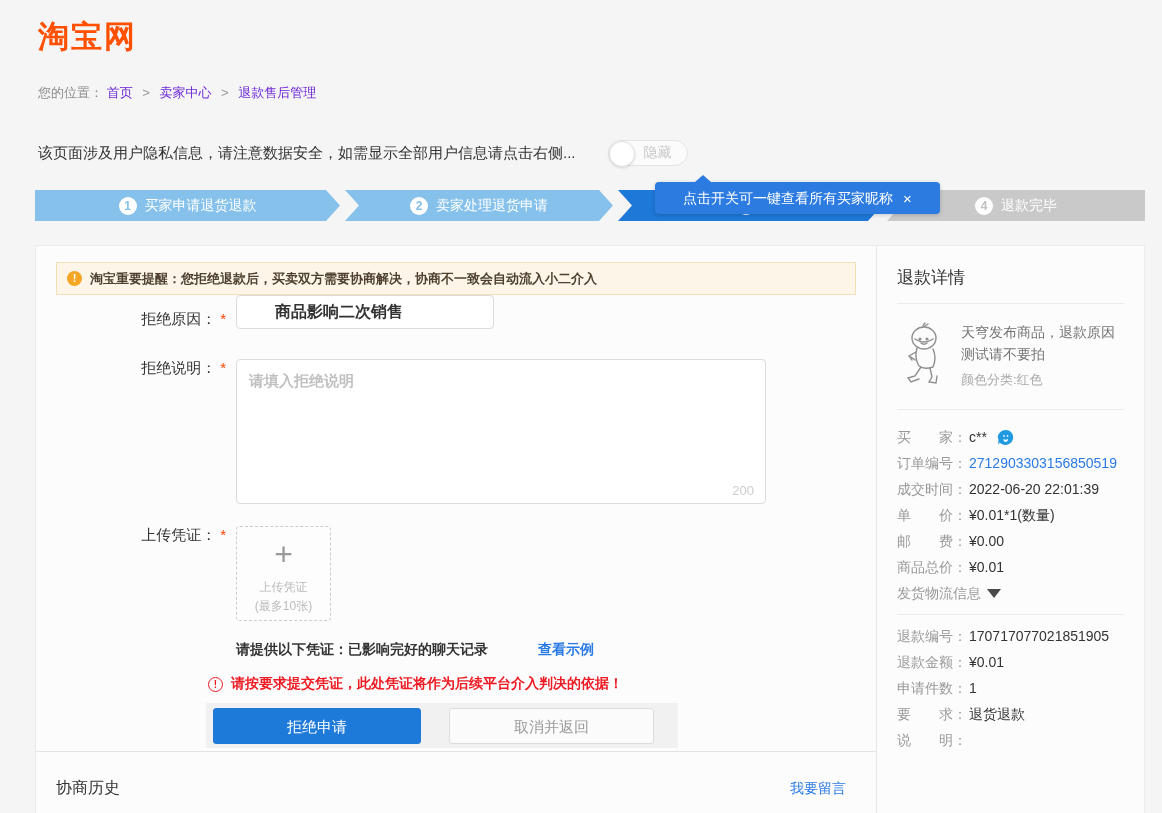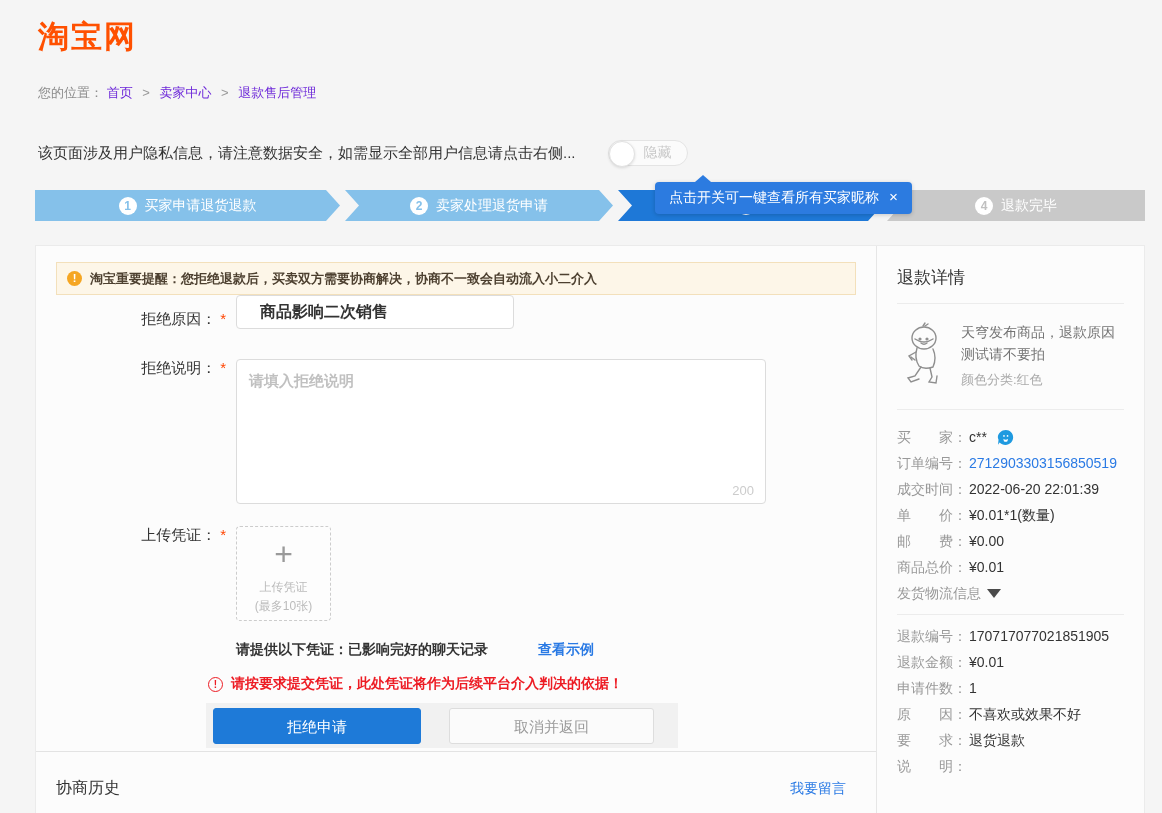--- a/index.html
+++ b/index.html
@@ -25,36 +25,36 @@
   .step { display:flex; align-items:center; justify-content:center; gap:8px; color:#fff; font-size:14px; }
   .step .badge { width:18px; height:18px; border-radius:50%; background:#fff; font-size:12px; font-weight:bold; line-height:18px; text-align:center; }
   .step.first  { clip-path:polygon(0 0, calc(100% - 14px) 0, 100% 50%, calc(100% - 14px) 100%, 0 100%); }
   .step.mid    { clip-path:polygon(0 0, calc(100% - 14px) 0, 100% 50%, calc(100% - 14px) 100%, 0 100%, 14px 50%); margin-left:5px; }
   .step.last   { clip-path:polygon(0 0, 100% 0, 100% 100%, 0 100%, 14px 50%); margin-left:5px; }
   .step.lite { background:#85c1ea; } .step.lite .badge { color:#85c1ea; }
   .step.active { background:#1e78d7; } .step.active .badge { color:#1e78d7; }
   .step.off  { background:#c9c9c9; } .step.off .badge { color:#c0c0c0; }
   .s1 { flex:0 0 305px; } .s2 { flex:0 0 268px; } .s3 { flex:0 0 264px; } .s4 { flex:1; }
   
-  .tooltip { position:absolute; left:655px; top:182px; height:32px; background:#2c7be0; border-radius:4px; color:#fff; font-size:14px; line-height:32px; padding:0 14px; z-index:9; box-shadow:0 1px 4px rgba(0,0,0,.18); display:flex; align-items:center; gap:10px;font-family:Liberation Mono, monospace; }
+  .tooltip { position:absolute; left:655px; top:182px; height:32px; background:#2c7be0; border-radius:4px; color:#fff; font-size:14px; line-height:32px; padding:0 28px; z-index:9; box-shadow:0 1px 4px rgba(0,0,0,.18); display:flex; align-items:center; gap:10px; }
   .tooltip .caret { position:absolute; left:40px; top:-7px; width:0; height:0; border-left:8px solid transparent; border-right:8px solid transparent; border-bottom:7px solid #2c7be0; }
   .tooltip .close { cursor:pointer; font-size:15px; line-height:1; }
   
   .panel { margin:24px 0 0 35px; width:1110px; min-height:600px; background:#fcfcfc; border:1px solid #ebebeb; display:flex; }
   .col-main { flex:1; min-width:0; }
   .col-side { flex:0 0 268px; border-left:1px solid #e6e6e6; padding:20px; }
   
   .alert { margin:16px 20px 0; height:33px; background:#fdf6e8; border:1px solid #f3e0bb; display:flex; align-items:center; padding:0 10px; font-size:13px; font-weight:bold; color:#4d4030; gap:8px; }
   .alert .w-icon { flex:0 0 15px; width:15px; height:15px; border-radius:50%; background:#f5a623; color:#fff; font-size:11px; font-weight:bold; text-align:center; line-height:15px; }
   
   .frow { display:flex; }
   .frow .flabel { flex:0 0 200px; text-align:right; padding-right:10px; font-size:15px; color:#333; }
   .flabel .req { color:#ff4400; margin-left:4px; }
   .row-reason { align-items:flex-end; }
-  .select-box { width:278px; height:34px; background:#fff; border:1px solid #dcdcdc; border-radius:4px; font-size:16px; font-weight:600; color:#333; line-height:32px; padding-left:23px; cursor:pointer; }
+  .select-box { width:258px; height:34px; background:#fff; border:1px solid #dcdcdc; border-radius:4px; font-size:16px; font-weight:600; color:#333; line-height:32px; padding-left:38px; cursor:pointer; }
   .row-explain { margin-top:30px; }
   .ta-wrap { position:relative; }
   textarea { width:530px; height:145px; background:#fff; border:1px solid #dcdcdc; border-radius:4px; resize:none; font-family:inherit; font-size:15px; padding:12px; color:#c2410c;font-weight:bold; }
   textarea::placeholder { color:#c0c0c0; }
   .counter { position:absolute; right:12px; bottom:10px; font-size:13px; color:#ccc; }
   .row-upload { margin-top:18px; }
   .upload-box { width:95px; height:95px; border:1px dashed #ccc; border-radius:4px; background:#fdfdfd; display:flex; flex-direction:column; align-items:center; cursor:pointer; }
   .upload-box .plus { margin-top:10px; font-size:32px; font-weight:300; color:#9a9a9a; line-height:34px; }
   .upload-box .u1 { margin-top:8px; font-size:12px; color:#bbb; }
   .upload-box .u2 { margin-top:2px; font-size:12px; color:#bbb; }
@@ -271,24 +271,20 @@
     <div class="drow">
       <span class="dl">退款金额：</span>
       <span class="dv">¥0.01</span>
     </div>
 
     <div class="drow">
       <span class="dl">申请件数：</span>
       <span class="dv">1</span>
     </div>
 
-    <div class="drow">
-      <span class="dl">原　　因：</span>
-      <span class="dv">不喜欢或效果不好</span>
-    </div>
 
     <div class="drow">
       <span class="dl">要　　求：</span>
       <span class="dv">退货退款</span>
     </div>
 
     <div class="drow">
       <span class="dl">说　　明：</span>
       <span class="dv"></span>
     </div>

